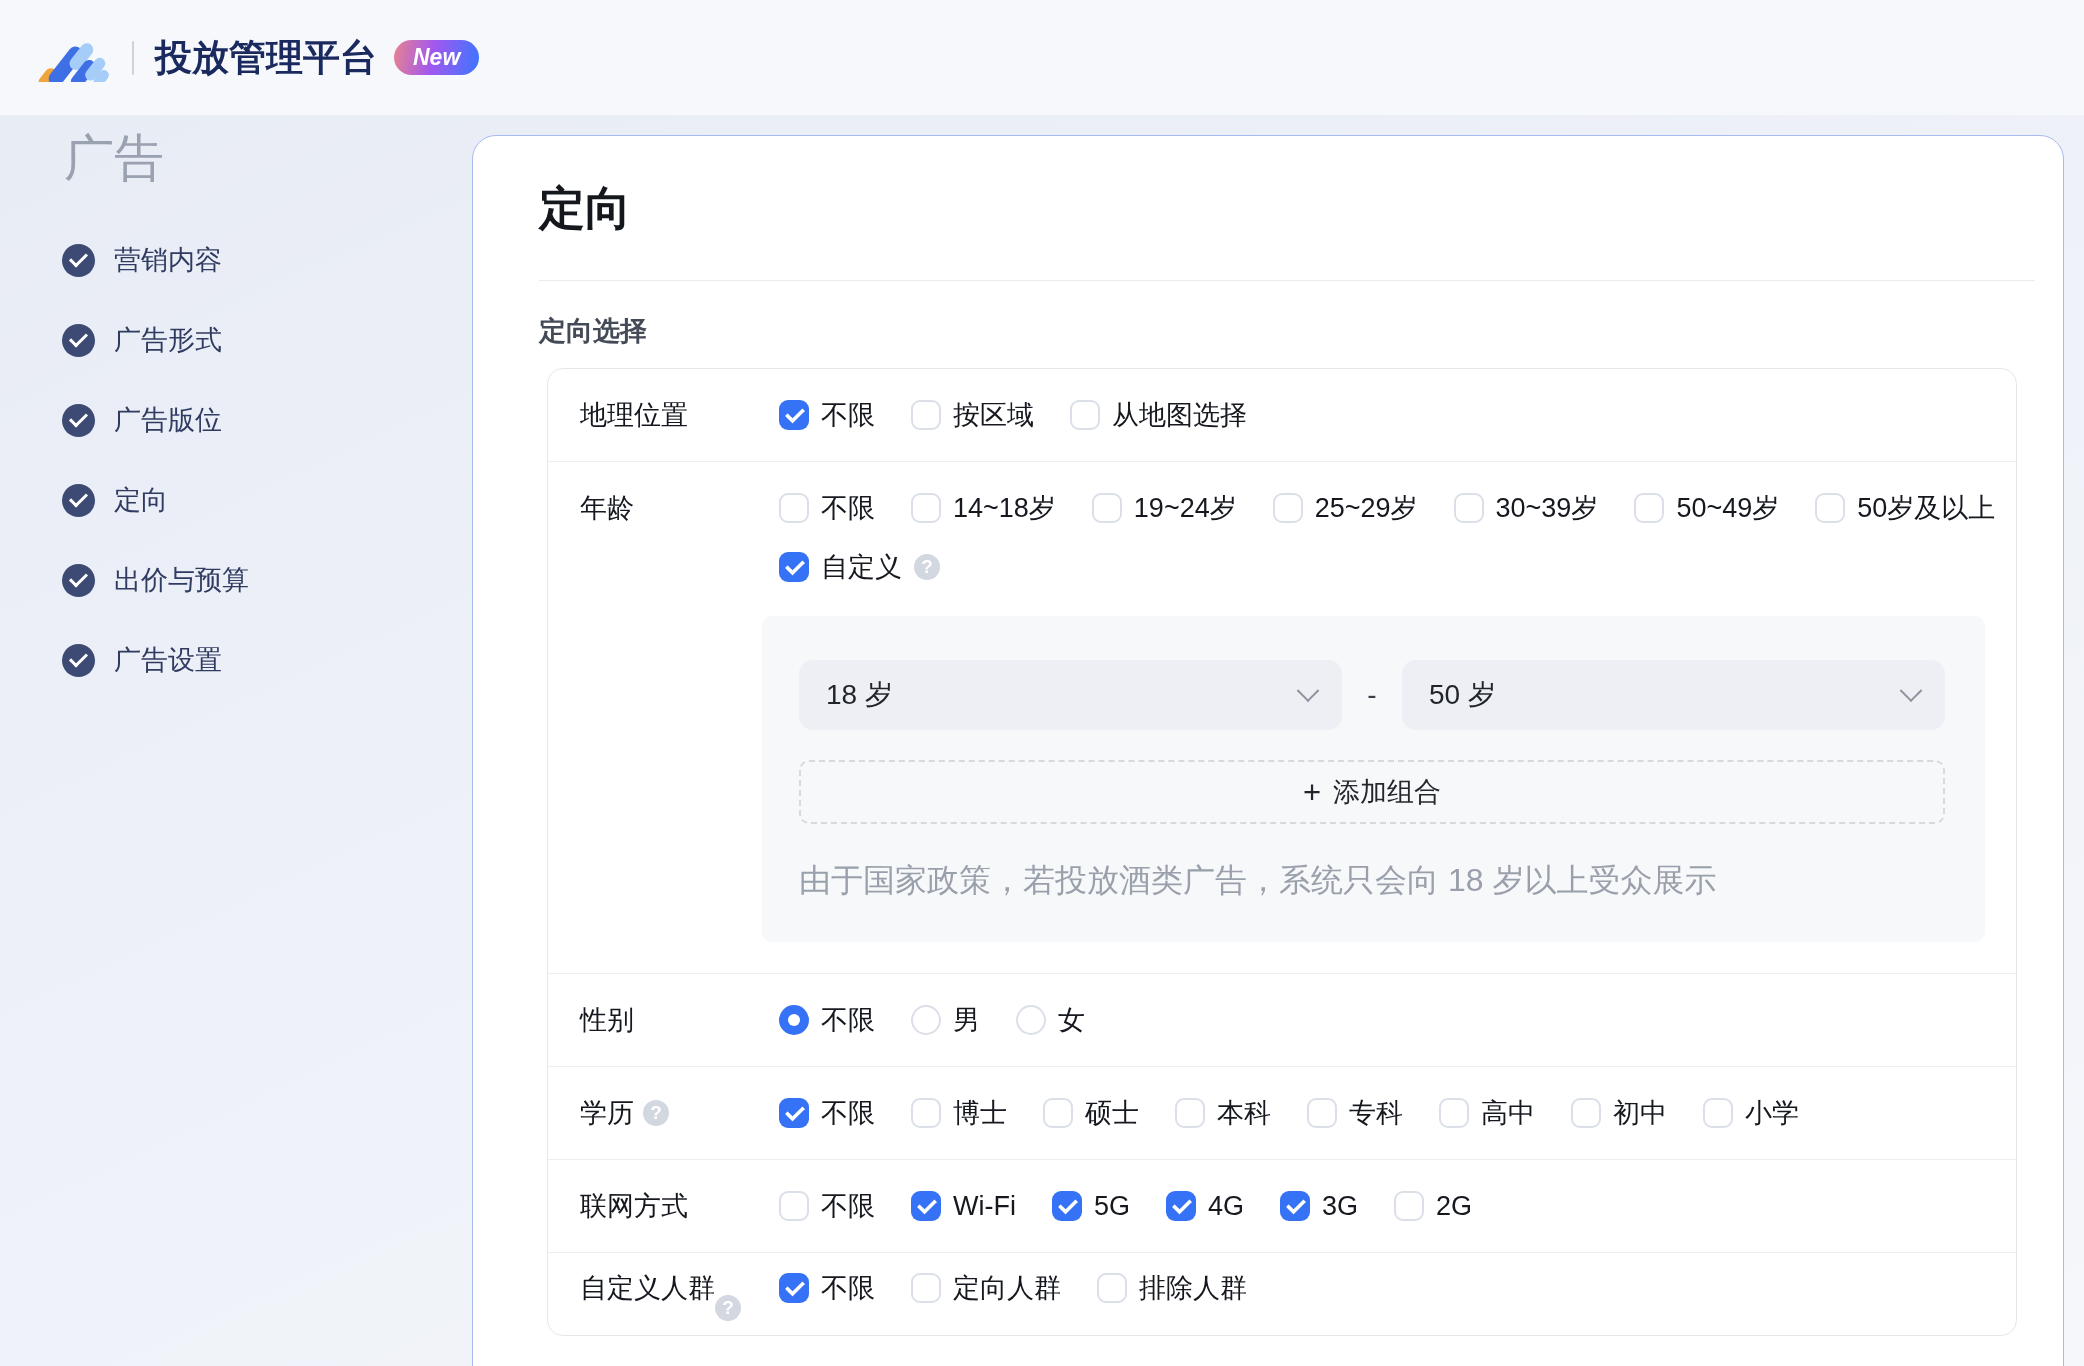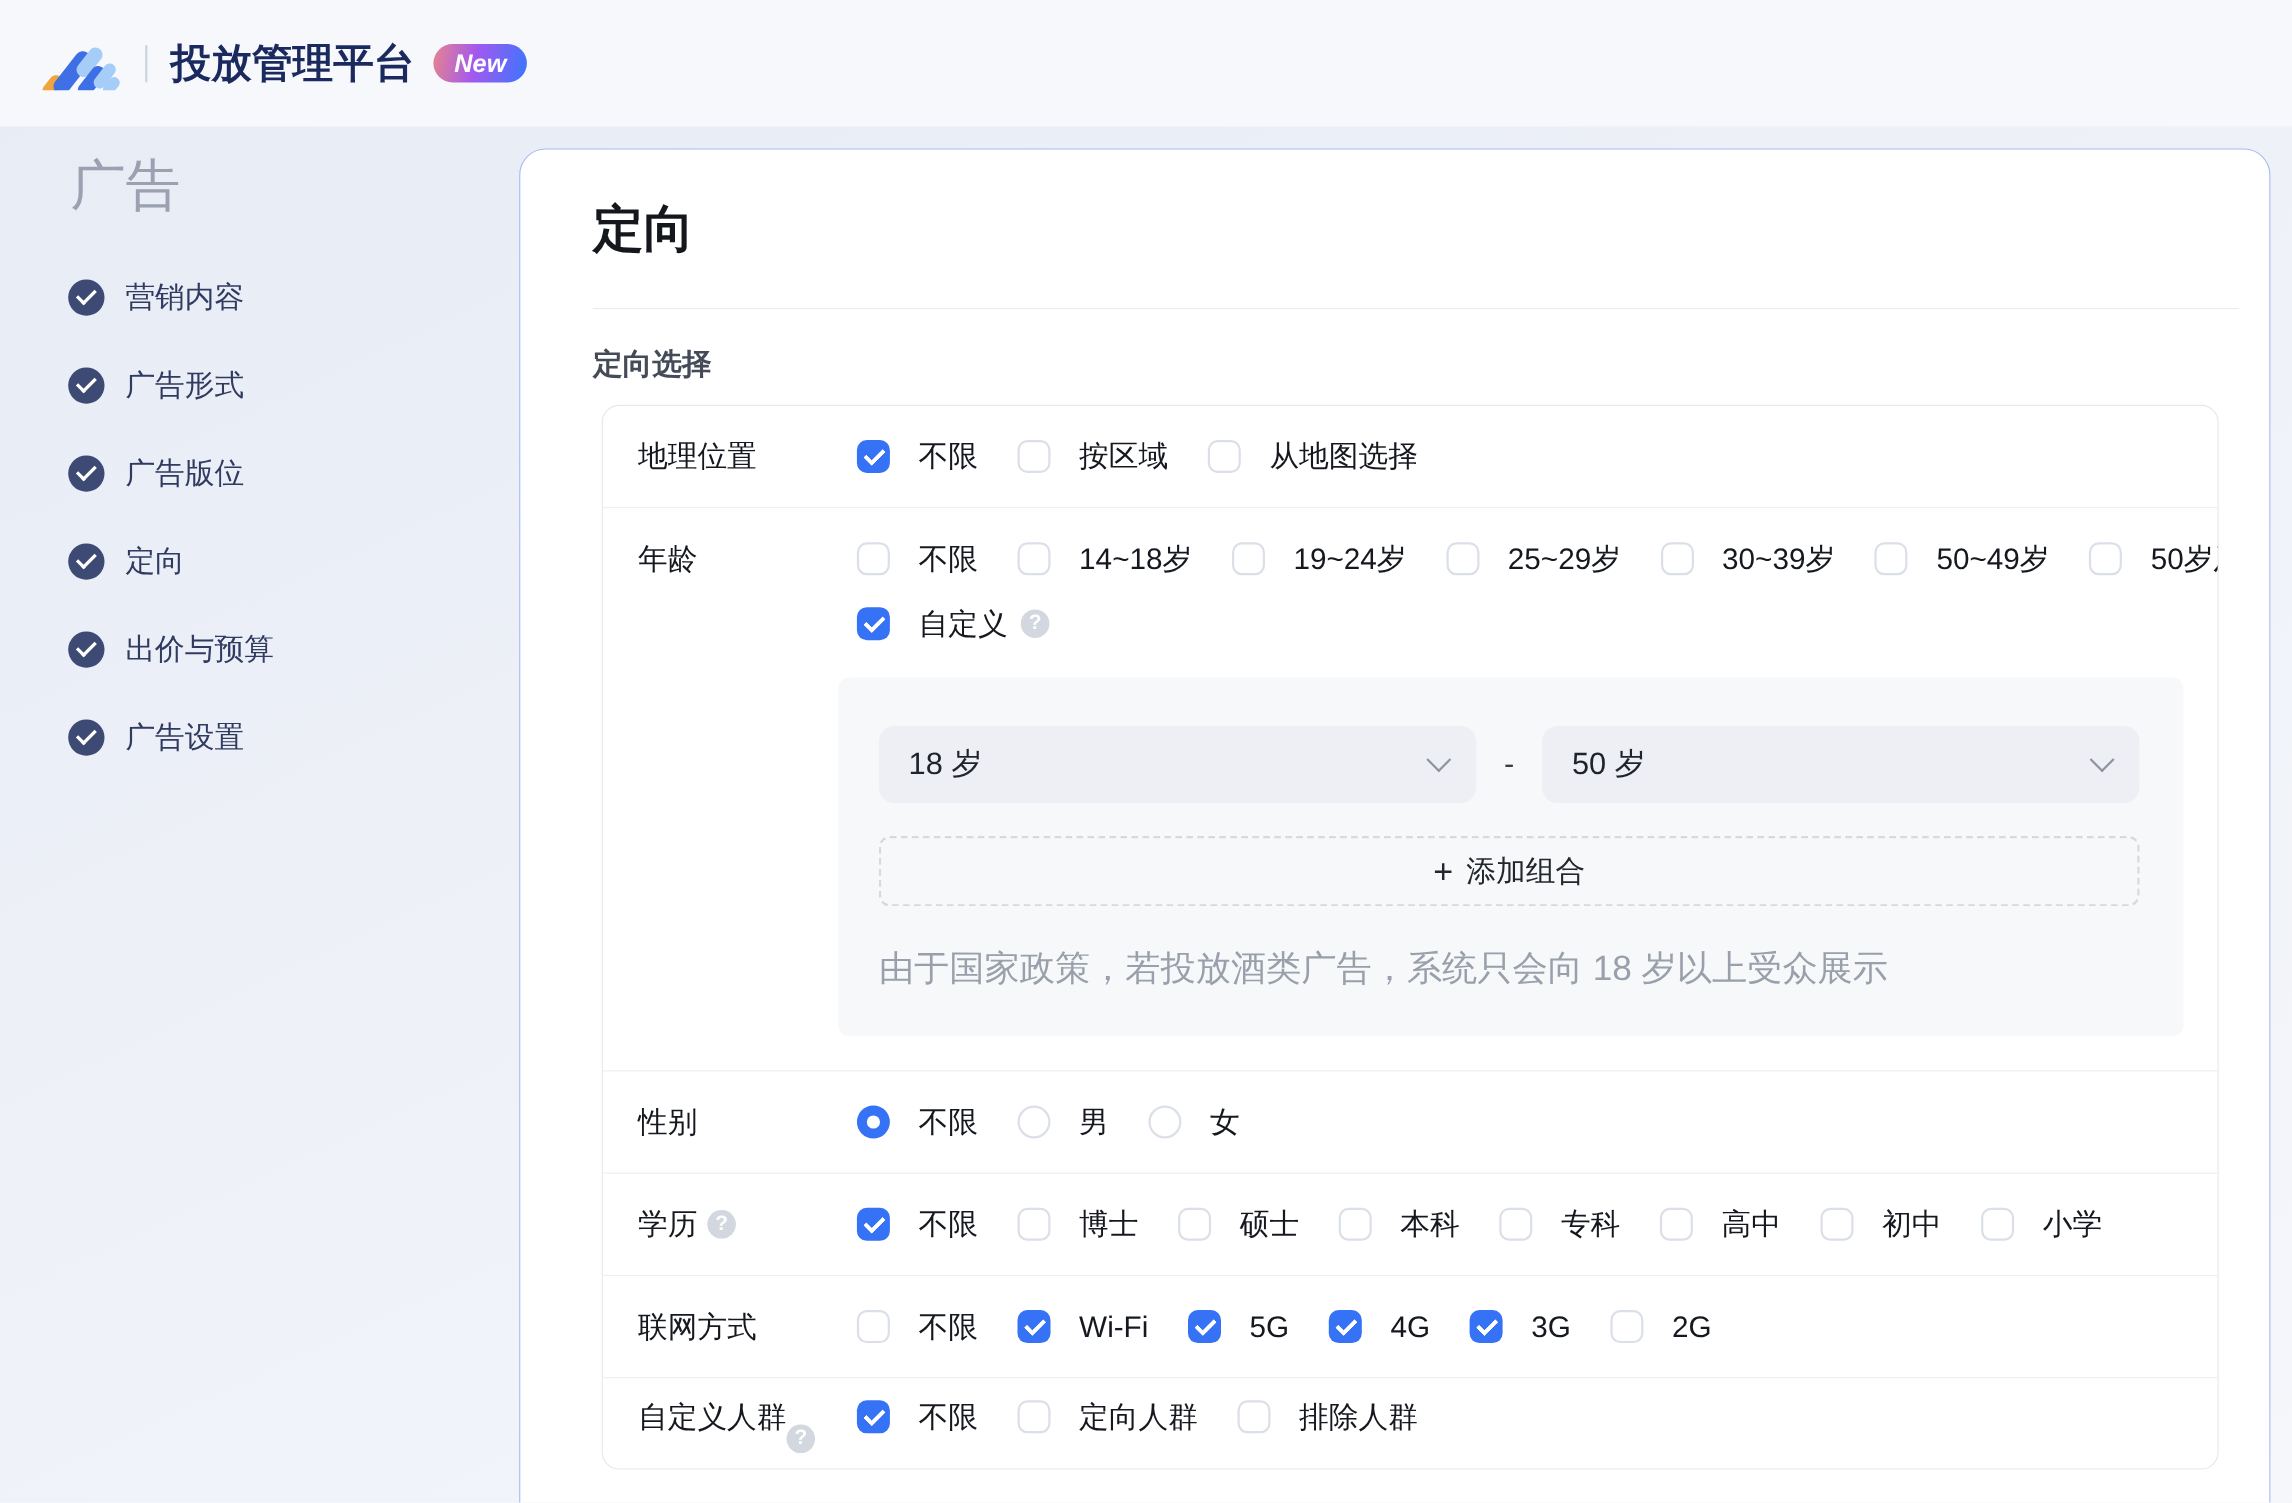--- a/index.html
+++ b/index.html
@@ -11,21 +11,21 @@
   
   .header{height:115px;background:#f6f8fc;display:flex;align-items:center;padding-left:37px;box-sizing:border-box;}
   .logo-svg{width:74px;height:48px;flex:none;}
   .logo-divider{width:2px;height:34px;background:#ccd3df;margin:0 21px;border-radius:1px;flex:none;}
   .app-title{font-size:37px;font-weight:bold;color:#1b2a5e;}
   .badge{margin-left:17px;height:35px;padding:0 19px;border-radius:18px;
     background:linear-gradient(100deg,#e8838f 0%,#a258ef 45%,#3b76ff 100%);
     color:#fff;font-size:23px;font-style:italic;font-weight:bold;display:flex;align-items:center;}
   
   .page{position:relative;height:1251px;background:linear-gradient(155deg,#e8ecf5 0%,#eef1f8 45%,#f5f7fb 100%);}
-  .sidebar{position:absolute;left:0;top:10px;width:472px;}
+  .sidebar{position:absolute;left:0;top:0;width:472px;}
   .side-heading{margin:11px 0 0 64px;font-size:50px;font-weight:500;color:#9aa1b1;line-height:64px;}
   .side-items{margin-top:30px;}
   .side-item{height:80px;display:flex;align-items:center;padding-left:62px;gap:19px;cursor:pointer;}
   .check-icon{width:33px;height:33px;border-radius:50%;background:#3c4a74;position:relative;flex:none;}
   .check-icon::after{content:"";position:absolute;left:8px;top:9px;width:14px;height:7px;
     border-left:3px solid #fff;border-bottom:3px solid #fff;transform:rotate(-45deg);}
   .side-label{font-size:27px;color:#2f3b60;font-weight:500;}
   
   .card{position:absolute;left:472px;top:20px;width:1592px;bottom:-40px;background:#fff;
     border:1px solid #a6bbee;border-radius:24px;box-sizing:border-box;}
@@ -33,21 +33,21 @@
   .card-divider{height:1px;background:#e9ebef;margin:44px 28px 0 66px;}
   .section-label{margin:33px 0 0 66px;font-size:27px;line-height:34px;font-weight:600;color:#444b57;}
   .rows-box{margin:20px 46px 0 74px;border:1px solid #e4e7ec;border-radius:16px;background:#fff;overflow:hidden;}
   .row{display:flex;align-items:flex-start;padding:31px 32px;}
   .row.tall{padding:20px 32px 14px;}
   .row-divider{height:1px;background:#eceef2;}
   .row-label{width:199px;flex:none;font-size:27px;line-height:30px;color:#15181e;display:flex;align-items:center;gap:9px;}
   .row-label.stacked{flex-direction:row;align-items:flex-start;gap:0;}
   .row-label.stacked .help{margin-top:22px;}
   .row-opts{flex:1;display:flex;flex-wrap:wrap;column-gap:36px;row-gap:29px;align-items:center;}
-  .opt{display:flex;align-items:center;gap:26px;cursor:pointer;}
+  .opt{display:flex;align-items:center;gap:12px;cursor:pointer;}
   .opt-text{font-size:27px;line-height:30px;color:#15181e;white-space:nowrap;}
   .cb{width:30px;height:30px;border-radius:9px;box-sizing:border-box;background:#fff;border:2px solid #dbdfe8;position:relative;flex:none;}
   .cb.on{background:#3672f5;border:none;}
   .cb.on::after{content:"";position:absolute;left:7px;top:8px;width:14px;height:7px;
     border-left:4px solid #fff;border-bottom:4px solid #fff;transform:rotate(-45deg);border-radius:1px;}
   .radio{width:30px;height:30px;border-radius:50%;box-sizing:border-box;background:#fff;border:2px solid #dbdfe8;position:relative;flex:none;}
   .radio.on{background:#3672f5;border:none;}
   .radio.on::after{content:"";position:absolute;left:9px;top:9px;width:12px;height:12px;border-radius:50%;background:#fff;}
   .help{width:26px;height:26px;border-radius:50%;background:#d3d7e0;color:#fff;font-size:19px;font-weight:bold;
     line-height:26px;text-align:center;flex:none;cursor:pointer;}

